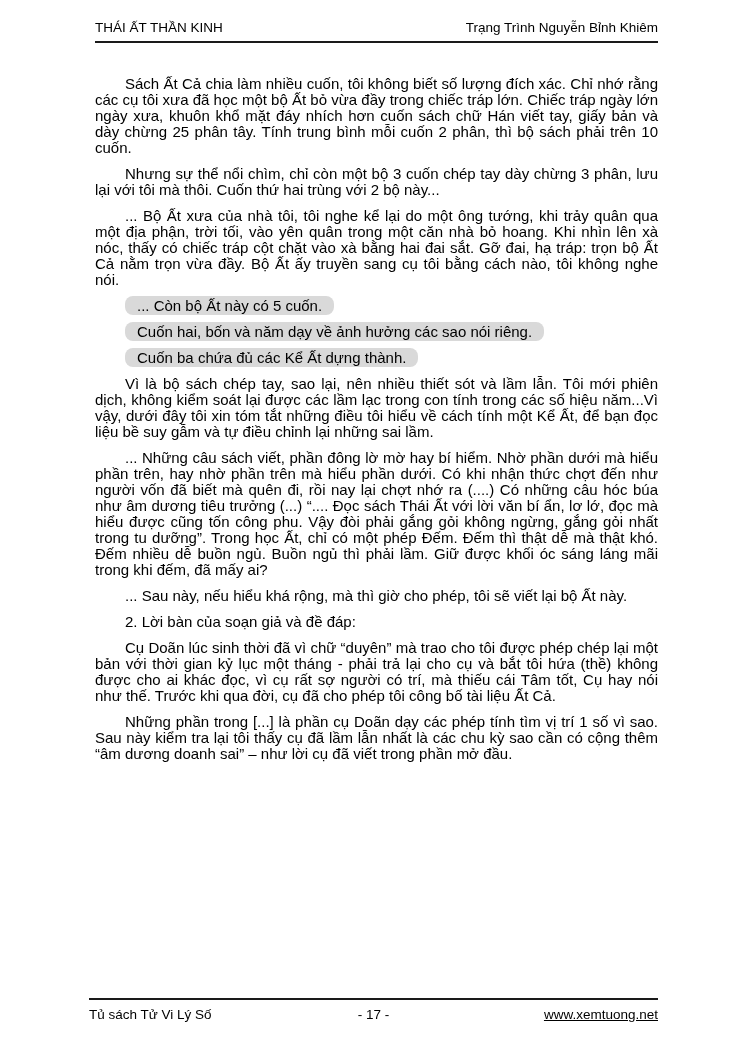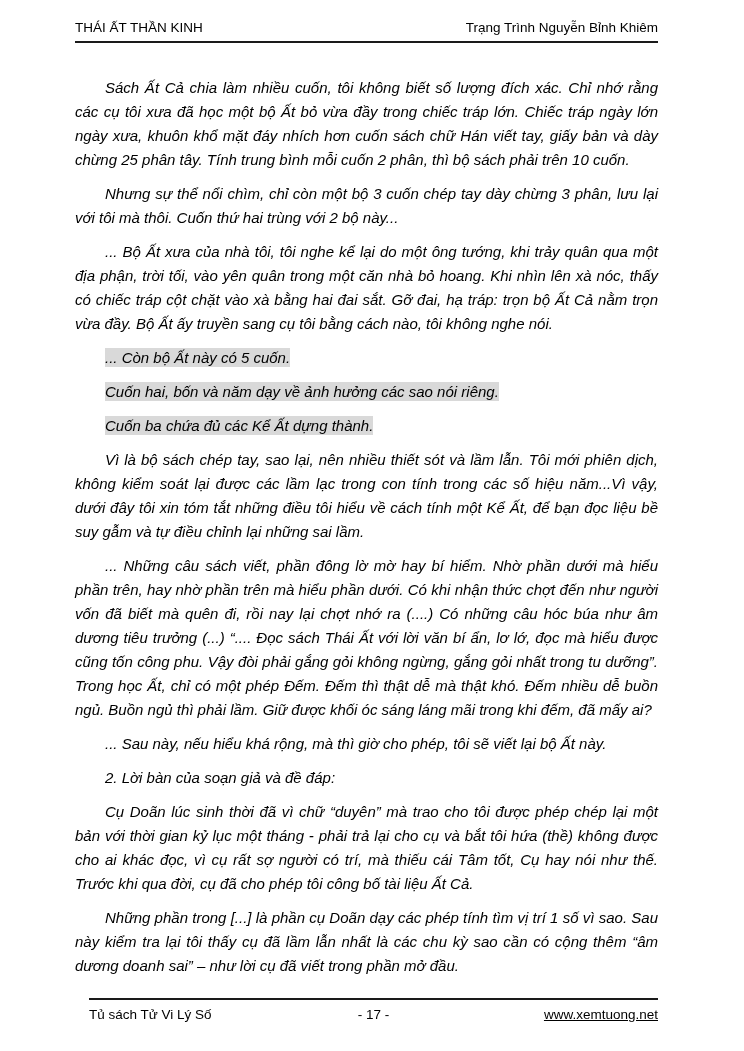--- a/index.html
+++ b/index.html
@@ -6,49 +6,49 @@
   body{
     width:744px;height:1051px;
     background:#ffffff;
     font-family:"Liberation Sans","DejaVu Sans",sans-serif;
     color:#000;
     position:relative;
     overflow:hidden;
   }
   .page{
     position:absolute;
-    left:75px; right:86px; top:20px;
+    left:95px; right:86px; top:20px;
   }
   
   .header{
     display:flex;
     justify-content:space-between;
     align-items:baseline;
     font-size:13.5px;
     padding-bottom:6px;
     border-bottom:2.5px solid #1a1a1a;
   }
   
   .doc-body{
     margin-top:33px;
     font-size:15px;
-    line-height:24px;
+    line-height:16px;
     text-align:justify;
-    font-style:italic;
   }
   .para{
     margin:0 0 10px 0;
     text-indent:30px;
   }
   .para.hl .hl-span{
     background:var(--hl,#d9d9d9);
     
     box-decoration-break:clone;
     -webkit-box-decoration-break:clone;
-    padding:1px 0;
+    padding:1px 12px;
+    border-radius:8px;
   }
   
   .footer{
     position:absolute;
     left:89px; right:86px; top:998px;
     border-top:2.5px solid #1a1a1a;
     padding-top:7px;
     display:flex;
     justify-content:space-between;
     align-items:baseline;

